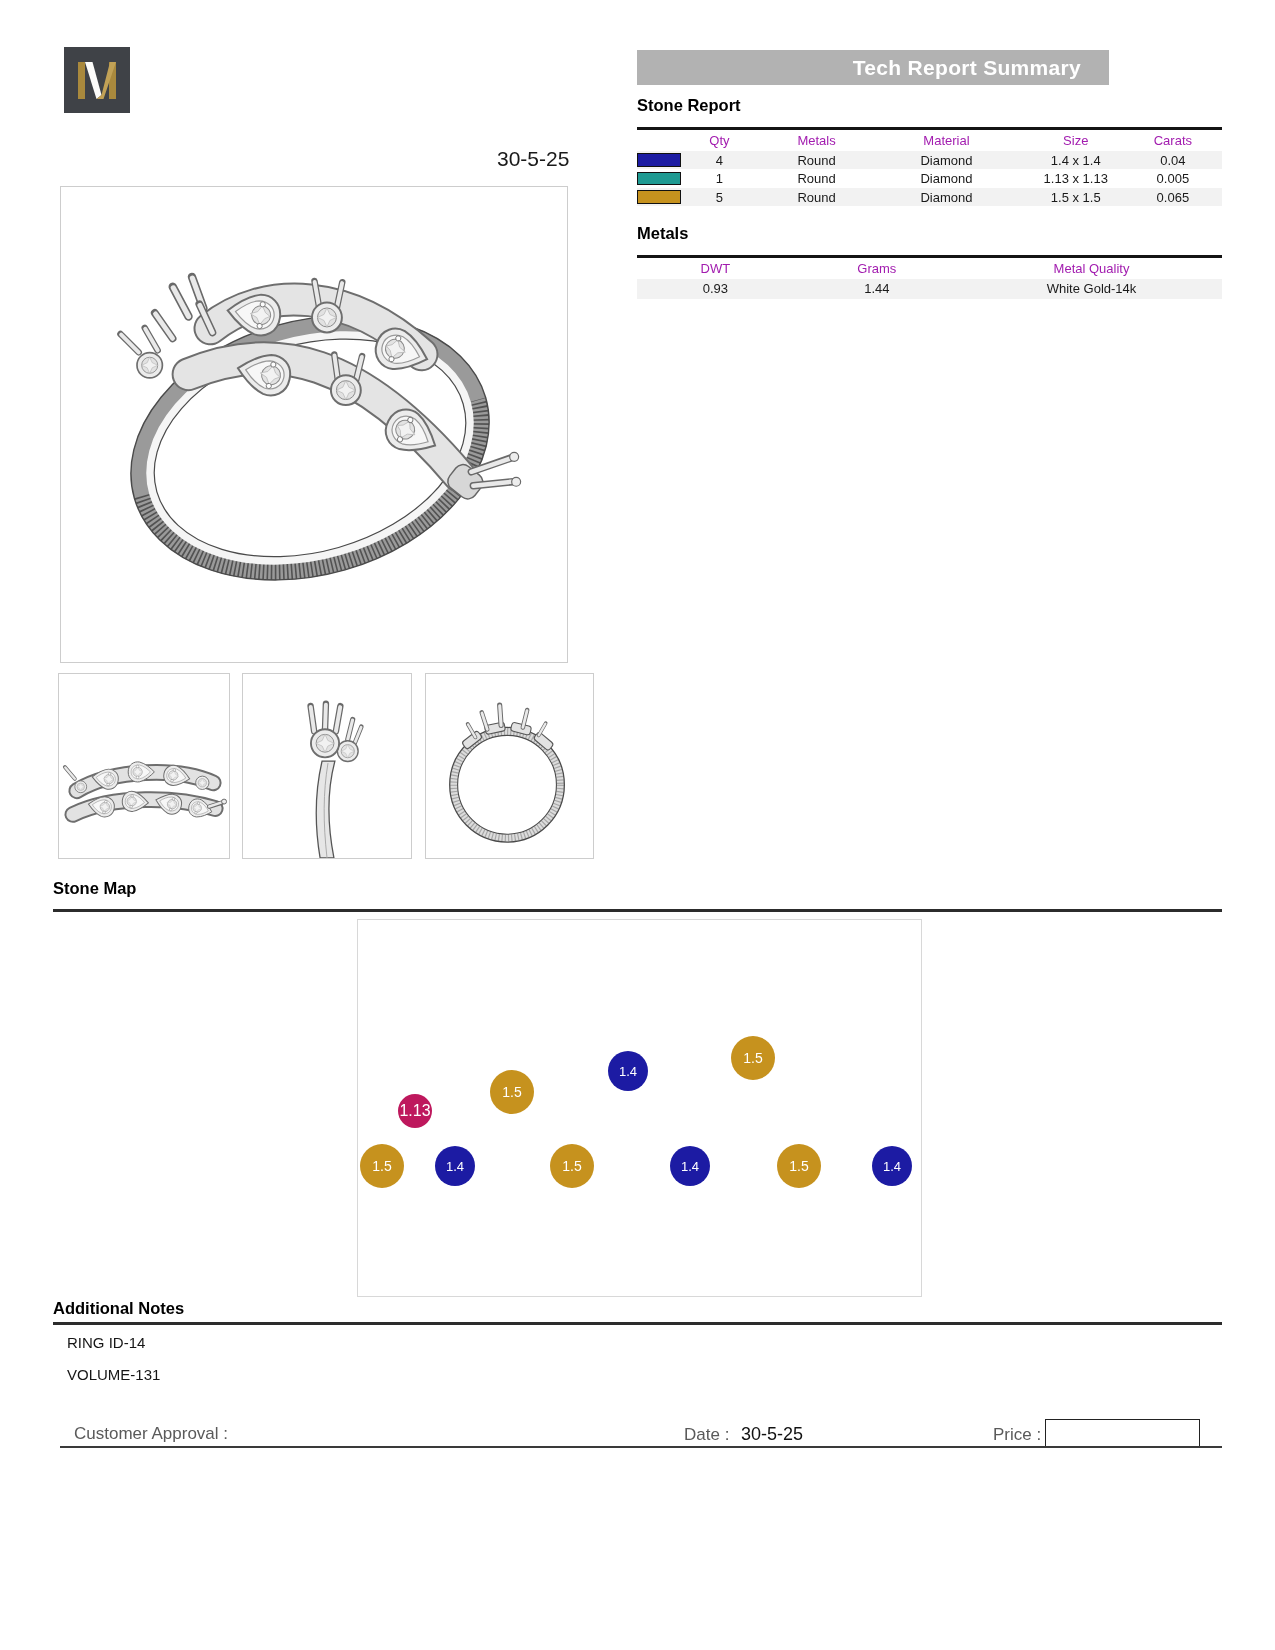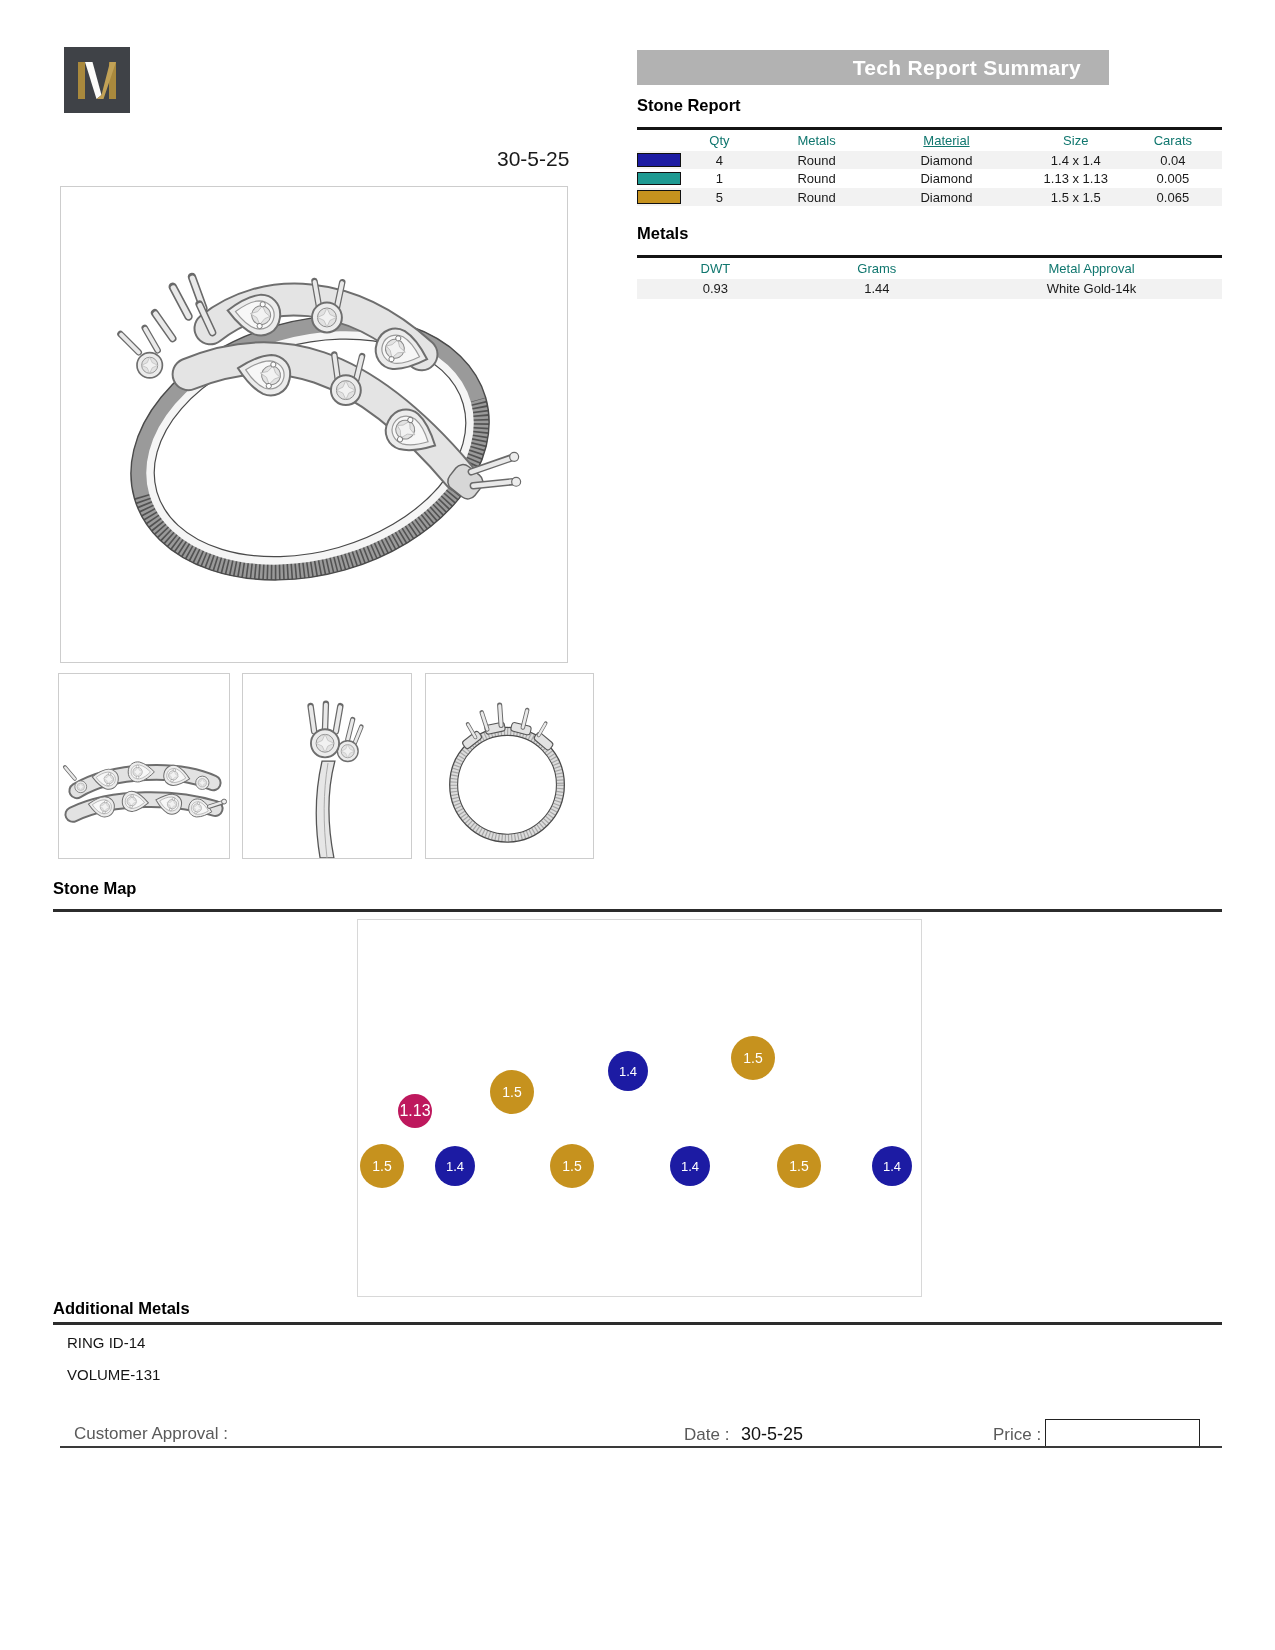--- a/index.html
+++ b/index.html
@@ -9,21 +9,21 @@
   
   .h-bar{background:#B2B2B2;color:#fff;font-weight:700;font-size:21px;
          display:flex;align-items:center;justify-content:flex-end;
          padding-right:28px;box-sizing:border-box;letter-spacing:.3px;}
   .sec-h{font-weight:700;font-size:16.5px;color:#000;white-space:nowrap;}
   .rule{background:#2c2c2c;height:2.5px;}
   .panel{border:1px solid #cdcdcd;background:#fff;box-sizing:border-box;}
   
   .topline{height:2.5px;background:#141414;}
   .thead{position:relative;height:21px;}
-  .hc{position:absolute;transform:translateX(-50%);top:3px;color:#0f766e;
+  .hc{position:absolute;transform:translateX(-50%);top:3px;color:#a21caf;
       font-size:13px;white-space:nowrap;}
   .srow{position:relative;height:18.5px;font-size:13px;color:#1a1a1a;}
   .srow.stripe{background:#F2F2F2;}
   .cc{position:absolute;transform:translateX(-50%);top:2px;white-space:nowrap;}
   .swatch{position:absolute;left:0;top:2.5px;width:44px;height:13.5px;
           border:1px solid #111;box-sizing:border-box;}
   
   .stone{position:absolute;border-radius:50%;color:#fff;display:flex;
          align-items:center;justify-content:center;}
   
@@ -76,21 +76,21 @@
     <span>Tech Report Summary</span>
   </div>
 
   <div class="abs sec-h" style="left:637px;top:96px">Stone Report</div>
 
   <div class="abs" style="left:637px;top:127px;width:585px">
     <div class="topline"></div>
     <div class="thead">
         <span class="hc" style="left: 14.1%;">Qty</span>
         <span class="hc" style="left: 30.7%;">Metals</span>
-        <span class="hc" style="left: 52.9%; text-decoration: underline;">Material</span>
+        <span class="hc" style="left: 52.9%;">Material</span>
         <span class="hc" style="left: 75%;">Size</span>
         <span class="hc" style="left: 91.6%;">Carats</span>
       </div>
     <div>
         <div class="srow stripe">
           <span class="swatch" style="background: rgb(28, 27, 163);"></span>
           <span class="cc" style="left: 14.1%;">4</span>
           <span class="cc" style="left: 30.7%;">Round</span>
           <span class="cc" style="left: 52.9%;">Diamond</span>
           <span class="cc" style="left: 75%;">1.4 x 1.4</span>
@@ -115,21 +115,21 @@
       </div>
   </div>
 
   <div class="abs sec-h" style="left:637px;top:224px">Metals</div>
 
   <div class="abs" style="left:637px;top:255px;width:585px">
     <div class="topline"></div>
     <div class="thead">
         <span class="hc" style="left: 13.4%;">DWT</span>
         <span class="hc" style="left: 41%;">Grams</span>
-        <span class="hc" style="left: 77.7%;">Metal Approval</span>
+        <span class="hc" style="left: 77.7%;">Metal Quality</span>
       </div>
     <div>
         <div class="srow stripe" style="height: 20px;">
           <span class="cc" style="left: 13.4%;">0.93</span>
           <span class="cc" style="left: 41%;">1.44</span>
           <span class="cc" style="left: 77.7%;">White Gold-14k</span>
         </div>
       </div>
   </div>
 
@@ -254,21 +254,21 @@
       <div class="stone" style="left: 250px; top: 131px; width: 40px; height: 40px; background: rgb(28, 27, 163); font-size: 13px;">1.4</div>
       <div class="stone" style="left: 373px; top: 116px; width: 44px; height: 44px; background: rgb(198, 146, 30); font-size: 14px;">1.5</div>
       <div class="stone" style="left: 2px; top: 224px; width: 44px; height: 44px; background: rgb(198, 146, 30); font-size: 14px;">1.5</div>
       <div class="stone" style="left: 77px; top: 226px; width: 40px; height: 40px; background: rgb(28, 27, 163); font-size: 13px;">1.4</div>
       <div class="stone" style="left: 192px; top: 224px; width: 44px; height: 44px; background: rgb(198, 146, 30); font-size: 14px;">1.5</div>
       <div class="stone" style="left: 312px; top: 226px; width: 40px; height: 40px; background: rgb(28, 27, 163); font-size: 13px;">1.4</div>
       <div class="stone" style="left: 419px; top: 224px; width: 44px; height: 44px; background: rgb(198, 146, 30); font-size: 14px;">1.5</div>
       <div class="stone" style="left: 514px; top: 226px; width: 40px; height: 40px; background: rgb(28, 27, 163); font-size: 13px;">1.4</div>
     </div>
 
-  <div class="abs sec-h" style="left:53px;top:1299px">Additional Metals</div>
+  <div class="abs sec-h" style="left:53px;top:1299px">Additional Notes</div>
   <div class="abs rule" style="left:53px;top:1322px;width:1169px"></div>
   <div class="abs" style="left:67px;top:1334px;width:400px;height:60px">
       <div class="note-line" style="top: 0px;">RING ID-14</div>
       <div class="note-line" style="top: 21px; margin-top: 11px;">VOLUME-131</div>
     </div>
 
   <div class="abs f-label" style="left:74px;top:1424px">Customer Approval :</div>
   <div class="abs f-label" style="left:684px;top:1425px">Date :</div>
   <div class="abs f-value" style="left:741px;top:1424px">30-5-25</div>
   <div class="abs f-label" style="left:993px;top:1425px">Price :</div>

